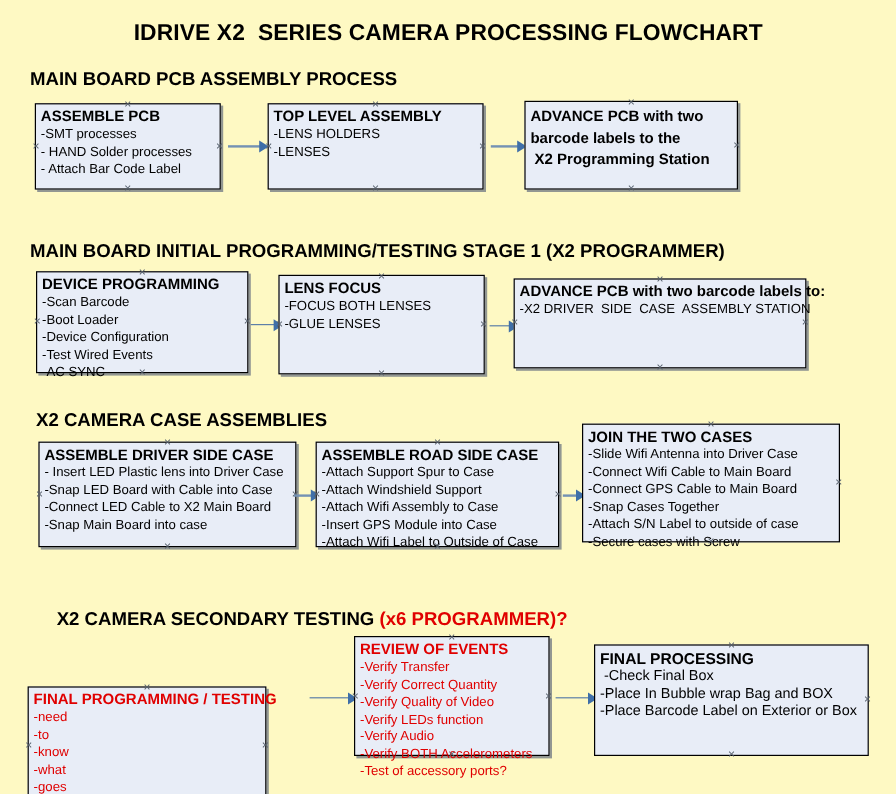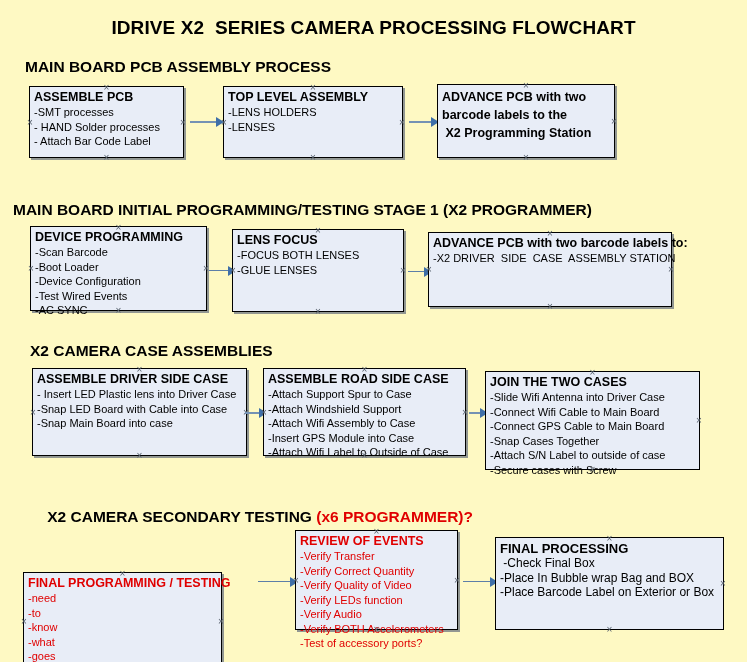--- a/index.html
+++ b/index.html
@@ -140,21 +140,21 @@
 
   <div class="node wrapbody" style="left:437px; top:84px; width:178px; height:74px;">
     <div class="node-title">ADVANCE PCB with two</div>
     <div class="node-title">barcode labels to the</div>
     <div class="node-title"> X2 Programming Station</div>
     <span class="handle t">×</span>
     <span class="handle b">×</span>
     <span class="handle r">×</span>
   </div>
 
-  <div class="section-heading" style="left:13px; top:201px;">MAIN BOARD INITIAL PROGRAMMING/TESTING STAGE 1 (X2 PROGRAMMER)</div>
+  <div class="section-heading" style="left:25px; top:201px;">MAIN BOARD INITIAL PROGRAMMING/TESTING STAGE 1 (X2 PROGRAMMER)</div>
 
   <div class="node" style="left:30px; top:226px; width:177px; height:85px;">
     <div class="node-title">DEVICE PROGRAMMING</div>
     <div class="node-line">-Scan Barcode</div>
     <div class="node-line">-Boot Loader</div>
     <div class="node-line">-Device Configuration</div>
     <div class="node-line">-Test Wired Events</div>
     <div class="node-line">-AC SYNC</div>
     <span class="handle t">×</span>
     <span class="handle b">×</span>
@@ -184,20 +184,21 @@
     <span class="handle l">×</span>
     <span class="handle r">×</span>
   </div>
 
   <div class="section-heading" style="left:30px; top:342px;">X2 CAMERA CASE ASSEMBLIES</div>
 
   <div class="node" style="left:32px; top:368px; width:215px; height:88px;">
     <div class="node-title">ASSEMBLE DRIVER SIDE CASE</div>
     <div class="node-line">- Insert LED Plastic lens into Driver Case</div>
     <div class="node-line">-Snap LED Board with Cable into Case</div>
+    <div class="node-line">-Connect LED Cable to X2 Main Board</div>
     <div class="node-line">-Snap Main Board into case</div>
     <span class="handle t">×</span>
     <span class="handle b">×</span>
     <span class="handle l">×</span>
     <span class="handle r">×</span>
   </div>
 
   <div class="conn" style="left:245px; top:412px; width:15px;"></div>
 
   <div class="node" style="left:263px; top:368px; width:203px; height:88px;">
@@ -208,21 +209,21 @@
     <div class="node-line">-Insert GPS Module into Case</div>
     <div class="node-line">-Attach Wifi Label to Outside of Case</div>
     <span class="handle t">×</span>
     <span class="handle b">×</span>
     <span class="handle l">×</span>
     <span class="handle r">×</span>
   </div>
 
   <div class="conn" style="left:469px; top:412px; width:12px;"></div>
 
-  <div class="node plain" style="left:485px; top:371px; width:215px; height:99px;">
+  <div class="node plain" style="left:485px; top:353px; width:215px; height:99px;">
     <div class="node-title">JOIN THE TWO CASES</div>
     <div class="node-line">-Slide Wifi Antenna into Driver Case</div>
     <div class="node-line">-Connect Wifi Cable to Main Board</div>
     <div class="node-line">-Connect GPS Cable to Main Board</div>
     <div class="node-line">-Snap Cases Together</div>
     <div class="node-line">-Attach S/N Label to outside of case</div>
     <div class="node-line">-Secure cases with Screw</div>
     <span class="handle t">×</span>
     <span class="handle b">×</span>
     <span class="handle r">×</span>

